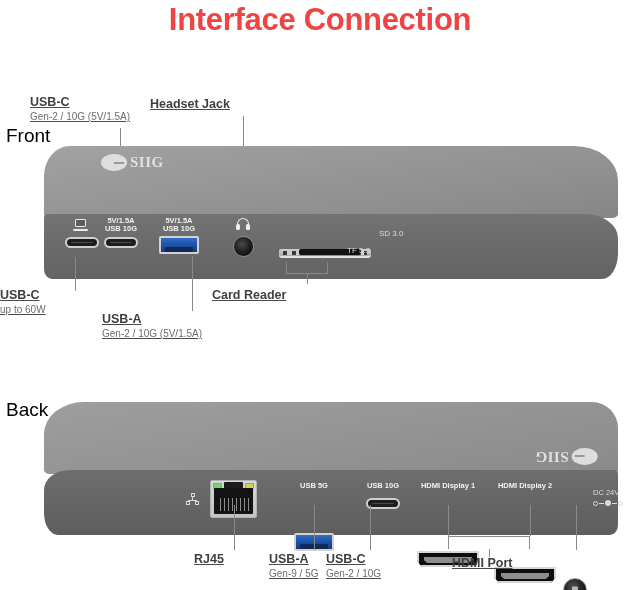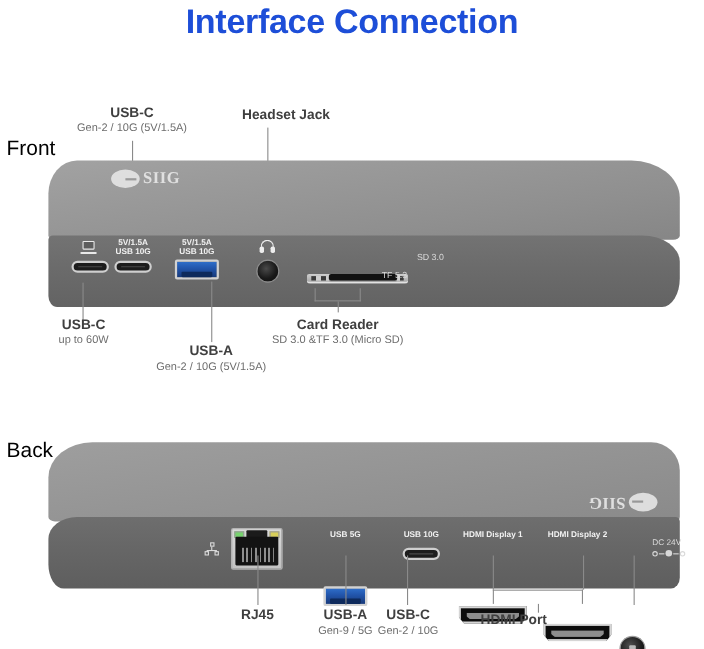--- a/index.html
+++ b/index.html
@@ -7,31 +7,31 @@
   body {
     width:640px; height:590px; position:relative; overflow:hidden;
     font-family:"Liberation Sans", sans-serif; color:#4a4a4a;
   }
   .stage { position:absolute; inset:0; }
   .abs { position:absolute; }
 
   
   #title {
     left:0; right:0; top:2px; text-align:center;
-    font-size:31px; font-weight:bold; color:#1d4ed8;
+    font-size:31px; font-weight:bold; color:#ef4444;
     letter-spacing:-0.3px;
   }
 
   
   .section-label { font-size:19px; color:#000000; font-weight:400;margin-top:32px; }
   #front-label { left:6px; top:93px; }
   #back-label  { left:6px; top:367px; }
 
   
-  .callout { text-align:center; line-height:1.18; }
+  .callout { text-align:left; line-height:1.18;text-decoration:underline; }
   .callout .c-title { font-size:12.5px; font-weight:bold; color:#3f3f3f; white-space:nowrap; }
   .callout .c-sub   { font-size:10px; color:#6d6d6d; white-space:nowrap; margin-top:1px; }
 
   
   .lead-v { background:#8a8a8a; width:1px; }
   .bracket { border:1px solid #8a8a8a; border-top:none; }
   .bracket-up { border:1px solid #8a8a8a; border-bottom:none; }
 
   
   .device { position:absolute; }
@@ -263,21 +263,20 @@
     <div class="c-sub">up to 60W</div>
   </div>
 
   <div class="abs callout" style="left:102px; top:312px; width:180px;">
     <div class="c-title">USB-A</div>
     <div class="c-sub">Gen-2 / 10G (5V/1.5A)</div>
   </div>
 
   <div class="abs callout" style="left:212px; top:288px; width:190px;">
     <div class="c-title">Card Reader</div>
-    <div class="c-sub">SD 3.0 &amp;TF 3.0 (Micro SD)</div>
   </div>
 
   <div class="abs section-label" id="back-label">Back</div>
 
   <div class="device" id="back-device">
     <div class="top-shell">
       <div class="siig" id="back-siig">
         <div class="mark"></div>
         <div class="wordmark">SIIG</div>
       </div>
@@ -342,21 +341,21 @@
   <div class="abs callout" style="left:269px; top:552px; width:90px;">
     <div class="c-title">USB-A</div>
     <div class="c-sub">Gen-9 / 5G</div>
   </div>
 
   <div class="abs callout" style="left:326px; top:552px; width:90px;">
     <div class="c-title">USB-C</div>
     <div class="c-sub">Gen-2 / 10G</div>
   </div>
 
-  <div class="abs callout" style="left:412px; top:556px; width:110px;">
+  <div class="abs callout" style="left:452px; top:556px; width:110px;">
     <div class="c-title">HDMI Port</div>
   </div>
 
 
   <div class="siig abs" style="left:101px; top:154px;">
     <div class="mark"></div>
     <div class="wordmark">SIIG</div>
   </div>
 
 </div>

